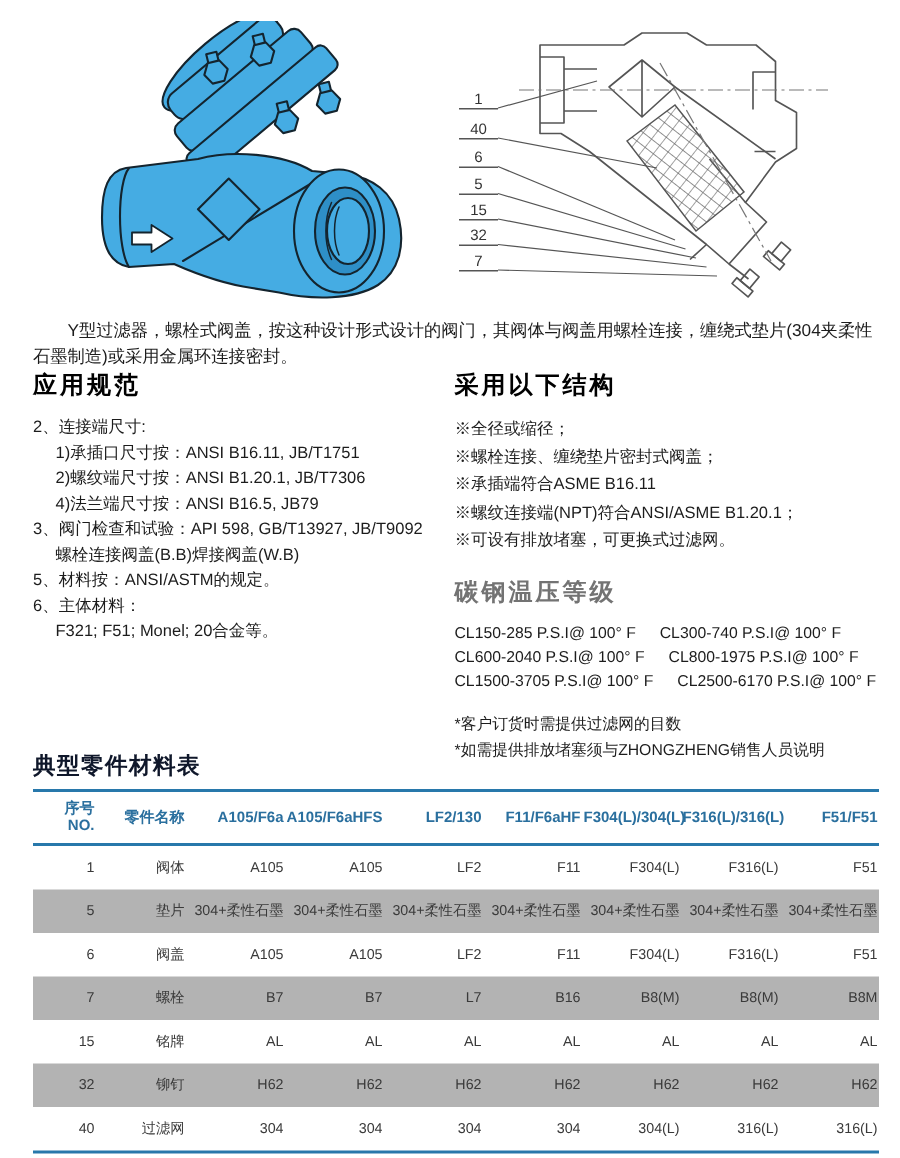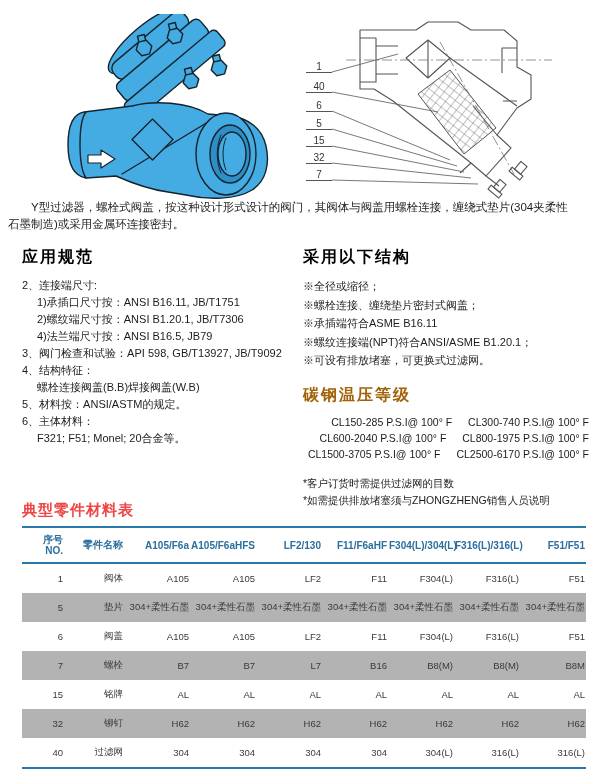--- a/index.html
+++ b/index.html
@@ -13,36 +13,36 @@
   .drawing { position:absolute; left:300px; top:14px; width:296px; height:190px; }
   .illus svg, .drawing svg { width:100%; height:100%; display:block; }
   .callout {
     position:absolute; left:6px; width:26px; text-align:center;
     font-size:10px; line-height:11px; color:#333;
     border-bottom:1px solid #555;
   }
   
   .intro {
     position:absolute; left:8px; top:199px; width:560px;
-    font-size:11.5px; line-height:17px; color:#1c1c1c; text-indent:2em; margin:0;
+    font-size:11.5px; line-height:17px; color:#1c1c1c; text-indent:2em; margin:14px;
   }
   
   .col-left  { position:absolute; left:22px;  top:247px; width:274px; }
   .col-right { position:absolute; left:303px; top:247px; width:286px; }
   h2.section { font-size:16px; font-weight:bold; color:#000; margin:0 0 9px 0; letter-spacing:2px; }
   .spec-list, .struct-list { list-style:none; margin:0; padding:0; font-size:11px; line-height:17px; color:#1c1c1c; }
   .spec-list li.ind { padding-left:15px; }
   .struct-list { line-height:18.5px; }
-  h2.temp-title { font-size:16px; font-weight:bold; color:#a16207; margin:15px 0 8px 0; letter-spacing:2px; }
-  .temp-lines { font-size:10.5px; line-height:16px; color:#1c1c1c;text-align:right; }
+  h2.temp-title { font-size:16px; font-weight:bold; color:#737373; margin:15px 0 8px 0; letter-spacing:2px; }
+  .temp-lines { font-size:10.5px; line-height:16px; color:#1c1c1c; }
   .temp-line span.first { margin-right:13px; }
   .temp-notes { margin-top:13px; font-size:10.5px; line-height:17.5px; color:#1c1c1c; }
   
   .materials { position:absolute; left:22px; top:501px; width:564px; }
-  h2.table-title { font-size:15px; font-weight:bold; color:#ef4444; margin:0 0 6px 0; letter-spacing:1px; }
+  h2.table-title { font-size:15px; font-weight:bold; color:#0f172a; margin:0 0 6px 0; letter-spacing:1px; }
   table.mat { width:100%; border-collapse:collapse; text-align:right; table-layout:fixed; }
   table.mat col.c-no   { width:42px; }
   table.mat col.c-name { width:60px; }
   table.mat thead th {
     color:#2a6f9e; font-size:10px; font-weight:bold; height:30px; padding:2px 1px;
     border-top:2px solid #2878ab; border-bottom:2px solid #2878ab;
   }
   table.mat thead th .two-line { display:block; line-height:11px; }
   table.mat tbody td { font-size:9.5px; color:#3a3a3a; height:29px; padding:0 1px; }
   table.mat tbody tr.shade { background:#b3b3b3; }
@@ -155,21 +155,20 @@
 <p class="intro">Y型过滤器，螺栓式阀盖，按这种设计形式设计的阀门，其阀体与阀盖用螺栓连接，缠绕式垫片(304夹柔性石墨制造)或采用金属环连接密封。</p>
 
 <div class="col-left">
   <h2 class="section">应用规范</h2>
   <ul class="spec-list">
     <li>2、连接端尺寸:</li>
     <li class="ind">1)承插口尺寸按：ANSI B16.11, JB/T1751</li>
     <li class="ind">2)螺纹端尺寸按：ANSI B1.20.1, JB/T7306</li>
     <li class="ind">4)法兰端尺寸按：ANSI B16.5, JB79</li>
     <li>3、阀门检查和试验：API 598, GB/T13927, JB/T9092</li>
-    <li>4、结构特征：</li>
     <li class="ind">螺栓连接阀盖(B.B)焊接阀盖(W.B)</li>
     <li>5、材料按：ANSI/ASTM的规定。</li>
     <li>6、主体材料：</li>
     <li class="ind">F321; F51; Monel; 20合金等。</li>
   </ul>
 </div>
 
 <div class="col-right">
   <h2 class="section">采用以下结构</h2>
   <ul class="struct-list">

